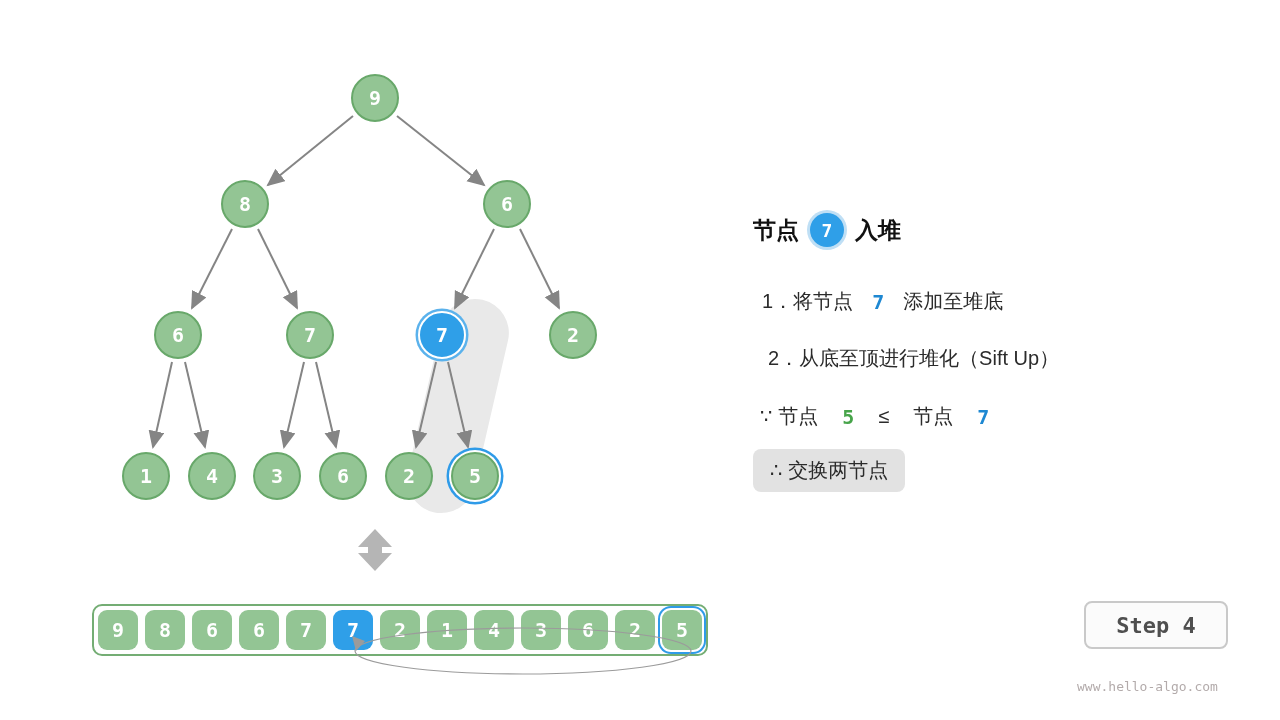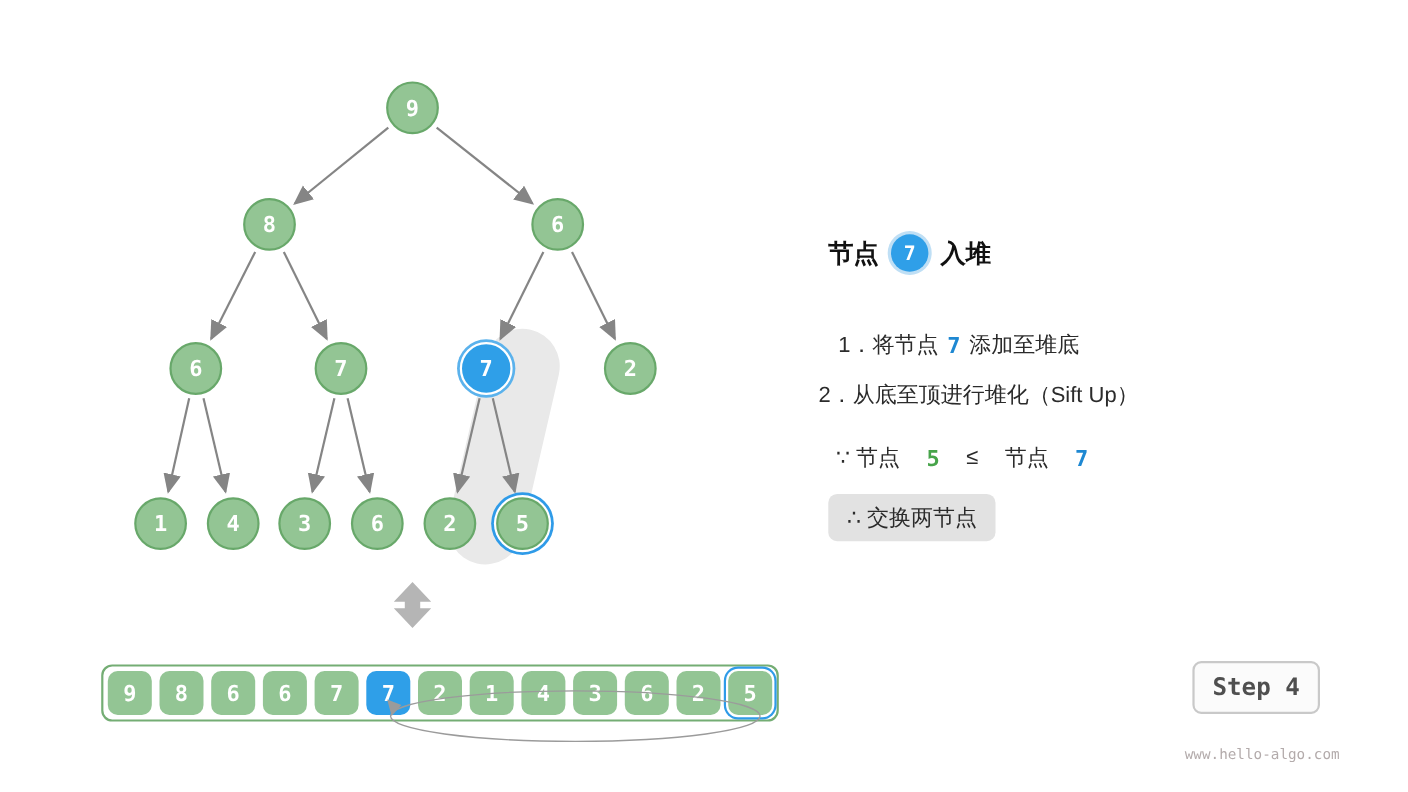--- a/index.html
+++ b/index.html
@@ -30,21 +30,21 @@
   .title-circle{width:34px;height:34px;border-radius:50%;background:#2f9fe8;color:#fff;
         display:flex;align-items:center;justify-content:center;font-size:18px;font-weight:bold;
         box-shadow:0 0 0 3px #bfdff5;
         font-family:"DejaVu Sans Mono","Liberation Mono",monospace;}
   .pline{position:absolute;font-size:20px;color:#2b2b2b;display:flex;align-items:center;z-index:2;}
   .num{font-family:"DejaVu Sans Mono","Liberation Mono",monospace;font-weight:bold;font-size:20px;}
   .num.blue{color:#1e88d2;}
   .num.green{color:#47a44a;}
   .conclusion{position:absolute;left:753px;top:449px;background:#e2e2e2;border-radius:8px;
         padding:8px 17px;font-size:20px;color:#2b2b2b;z-index:2;text-align:right;}
-  .step-badge{position:absolute;left:1084px;top:601px;width:116px;height:48px;
+  .step-badge{position:absolute;left:1084px;top:601px;width:144px;height:48px;
         border:2px solid #c9c9c9;border-radius:8px;background:#fbfbfb;box-sizing:border-box;
         display:flex;align-items:center;justify-content:center;
         font-family:"DejaVu Sans Mono","Liberation Mono",monospace;
         font-weight:bold;font-size:22px;color:#4f4f4f;z-index:2;}
   .watermark{position:absolute;left:1077px;top:679px;
         font-family:"DejaVu Sans Mono","Liberation Mono",monospace;
         font-size:13px;color:#b3abab;z-index:2;text-align:right;}
 </style>
 </head>
 <body>
@@ -108,27 +108,27 @@
   <ellipse cx="523" cy="651" rx="168" ry="23" fill="none" stroke="#9b9b9b" stroke-width="1.2"></ellipse>
   <polygon points="352,636 365,641 356,651" fill="#9b9b9b"></polygon>
 </svg>
 
 <div class="panel-title">
   <span>节点</span>
   <span class="title-circle">7</span>
   <span>入堆</span>
 </div>
 
-<div class="pline" style="left:762px;top:300px;gap:8px">
+<div class="pline" style="left:762px;top:288px;gap:19px">
   <span>1．将节点</span>
   <span class="num blue">7</span>
   <span>添加至堆底</span>
 </div>
 
-<div class="pline" style="left:744px;top:345px">
+<div class="pline" style="left:768px;top:345px">
   <span>2．从底至顶进行堆化（Sift Up）</span>
 </div>
 
 <div class="pline" style="left:760px;top:403px;gap:24px">
   <span>∵ 节点</span>
   <span class="num green">5</span>
   <span>≤</span>
   <span>节点</span>
   <span class="num blue">7</span>
 </div>

